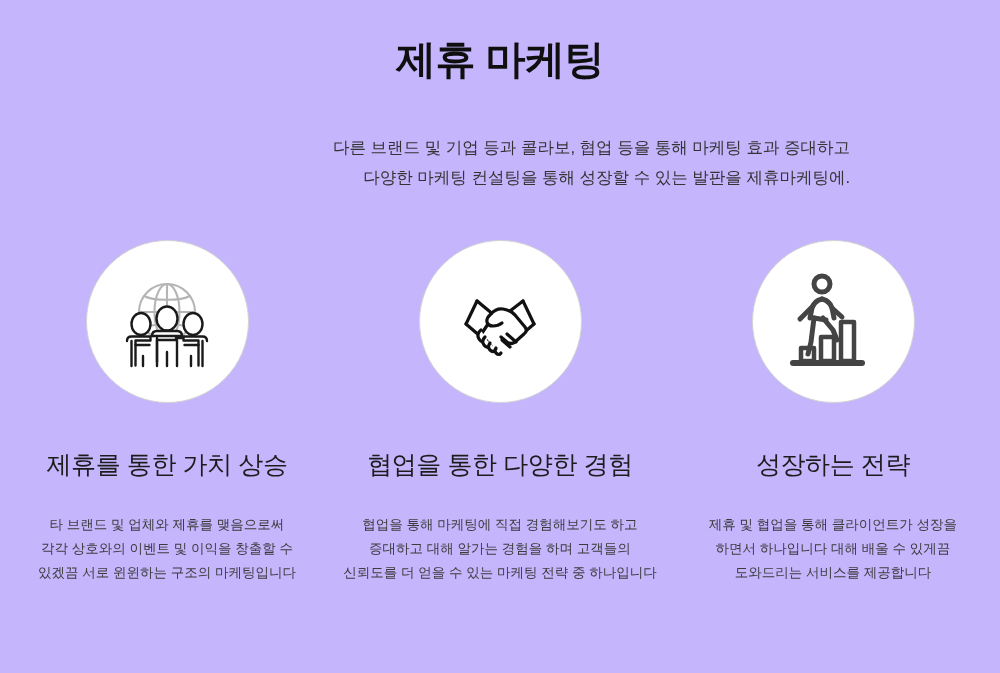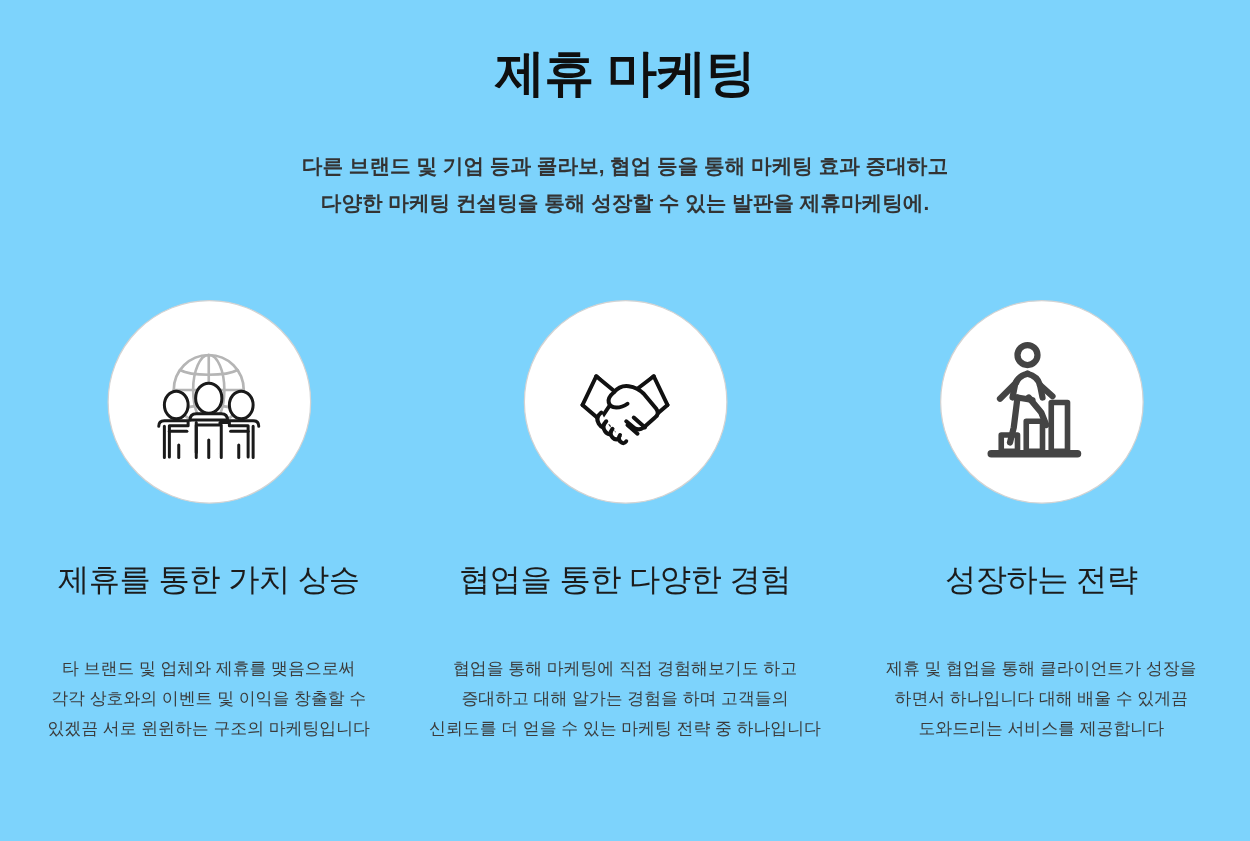--- a/index.html
+++ b/index.html
@@ -14,44 +14,45 @@
     overflow: hidden;
     font-family: "Liberation Sans", "DejaVu Sans", sans-serif;
     color: #222222;
     -webkit-font-smoothing: antialiased;
   }
 
   .page {
     position: relative;
     width: 1000px;
     height: 673px;
-    background: #7dd3fc;
+    background: #c4b5fd;
     box-sizing: border-box;
   }
 
   
   .hero {
     text-align: center;
     padding-top: 34px;
   }
   .hero-title {
     font-size: 40px;
     font-weight: 700;
     letter-spacing: -0.5px;
     color: #0f0f0f;
     line-height: 1.25;
     margin: 0;
   }
   .hero-sub {
-    margin: 34px auto 0 auto;
+    margin: 48px auto 0 auto;
     font-size: 16.5px;
     line-height: 1.82;
     color: #333333;
-    font-weight: 700;
+    font-weight: 400;
     max-width: 700px;
+    text-align: right;
   }
   .hero-sub .line {
     display: block;
     white-space: nowrap;
   }
 
   
   .features {
     position: absolute;
     top: 240px;
@@ -88,21 +89,21 @@
     margin-top: 45px;
     font-size: 25px;
     line-height: 1.3;
     font-weight: 400;
     color: #1c1c1c;
     letter-spacing: -0.4px;
     white-space: nowrap;
   }
 
   .feature-desc {
-    margin-top: 42px;
+    margin-top: 32px;
     font-size: 13.5px;
     line-height: 1.78;
     color: #3b3b3b;
     font-weight: 400;
   }
   .feature-desc .line {
     display: block;
     white-space: nowrap;
   }
 </style>

